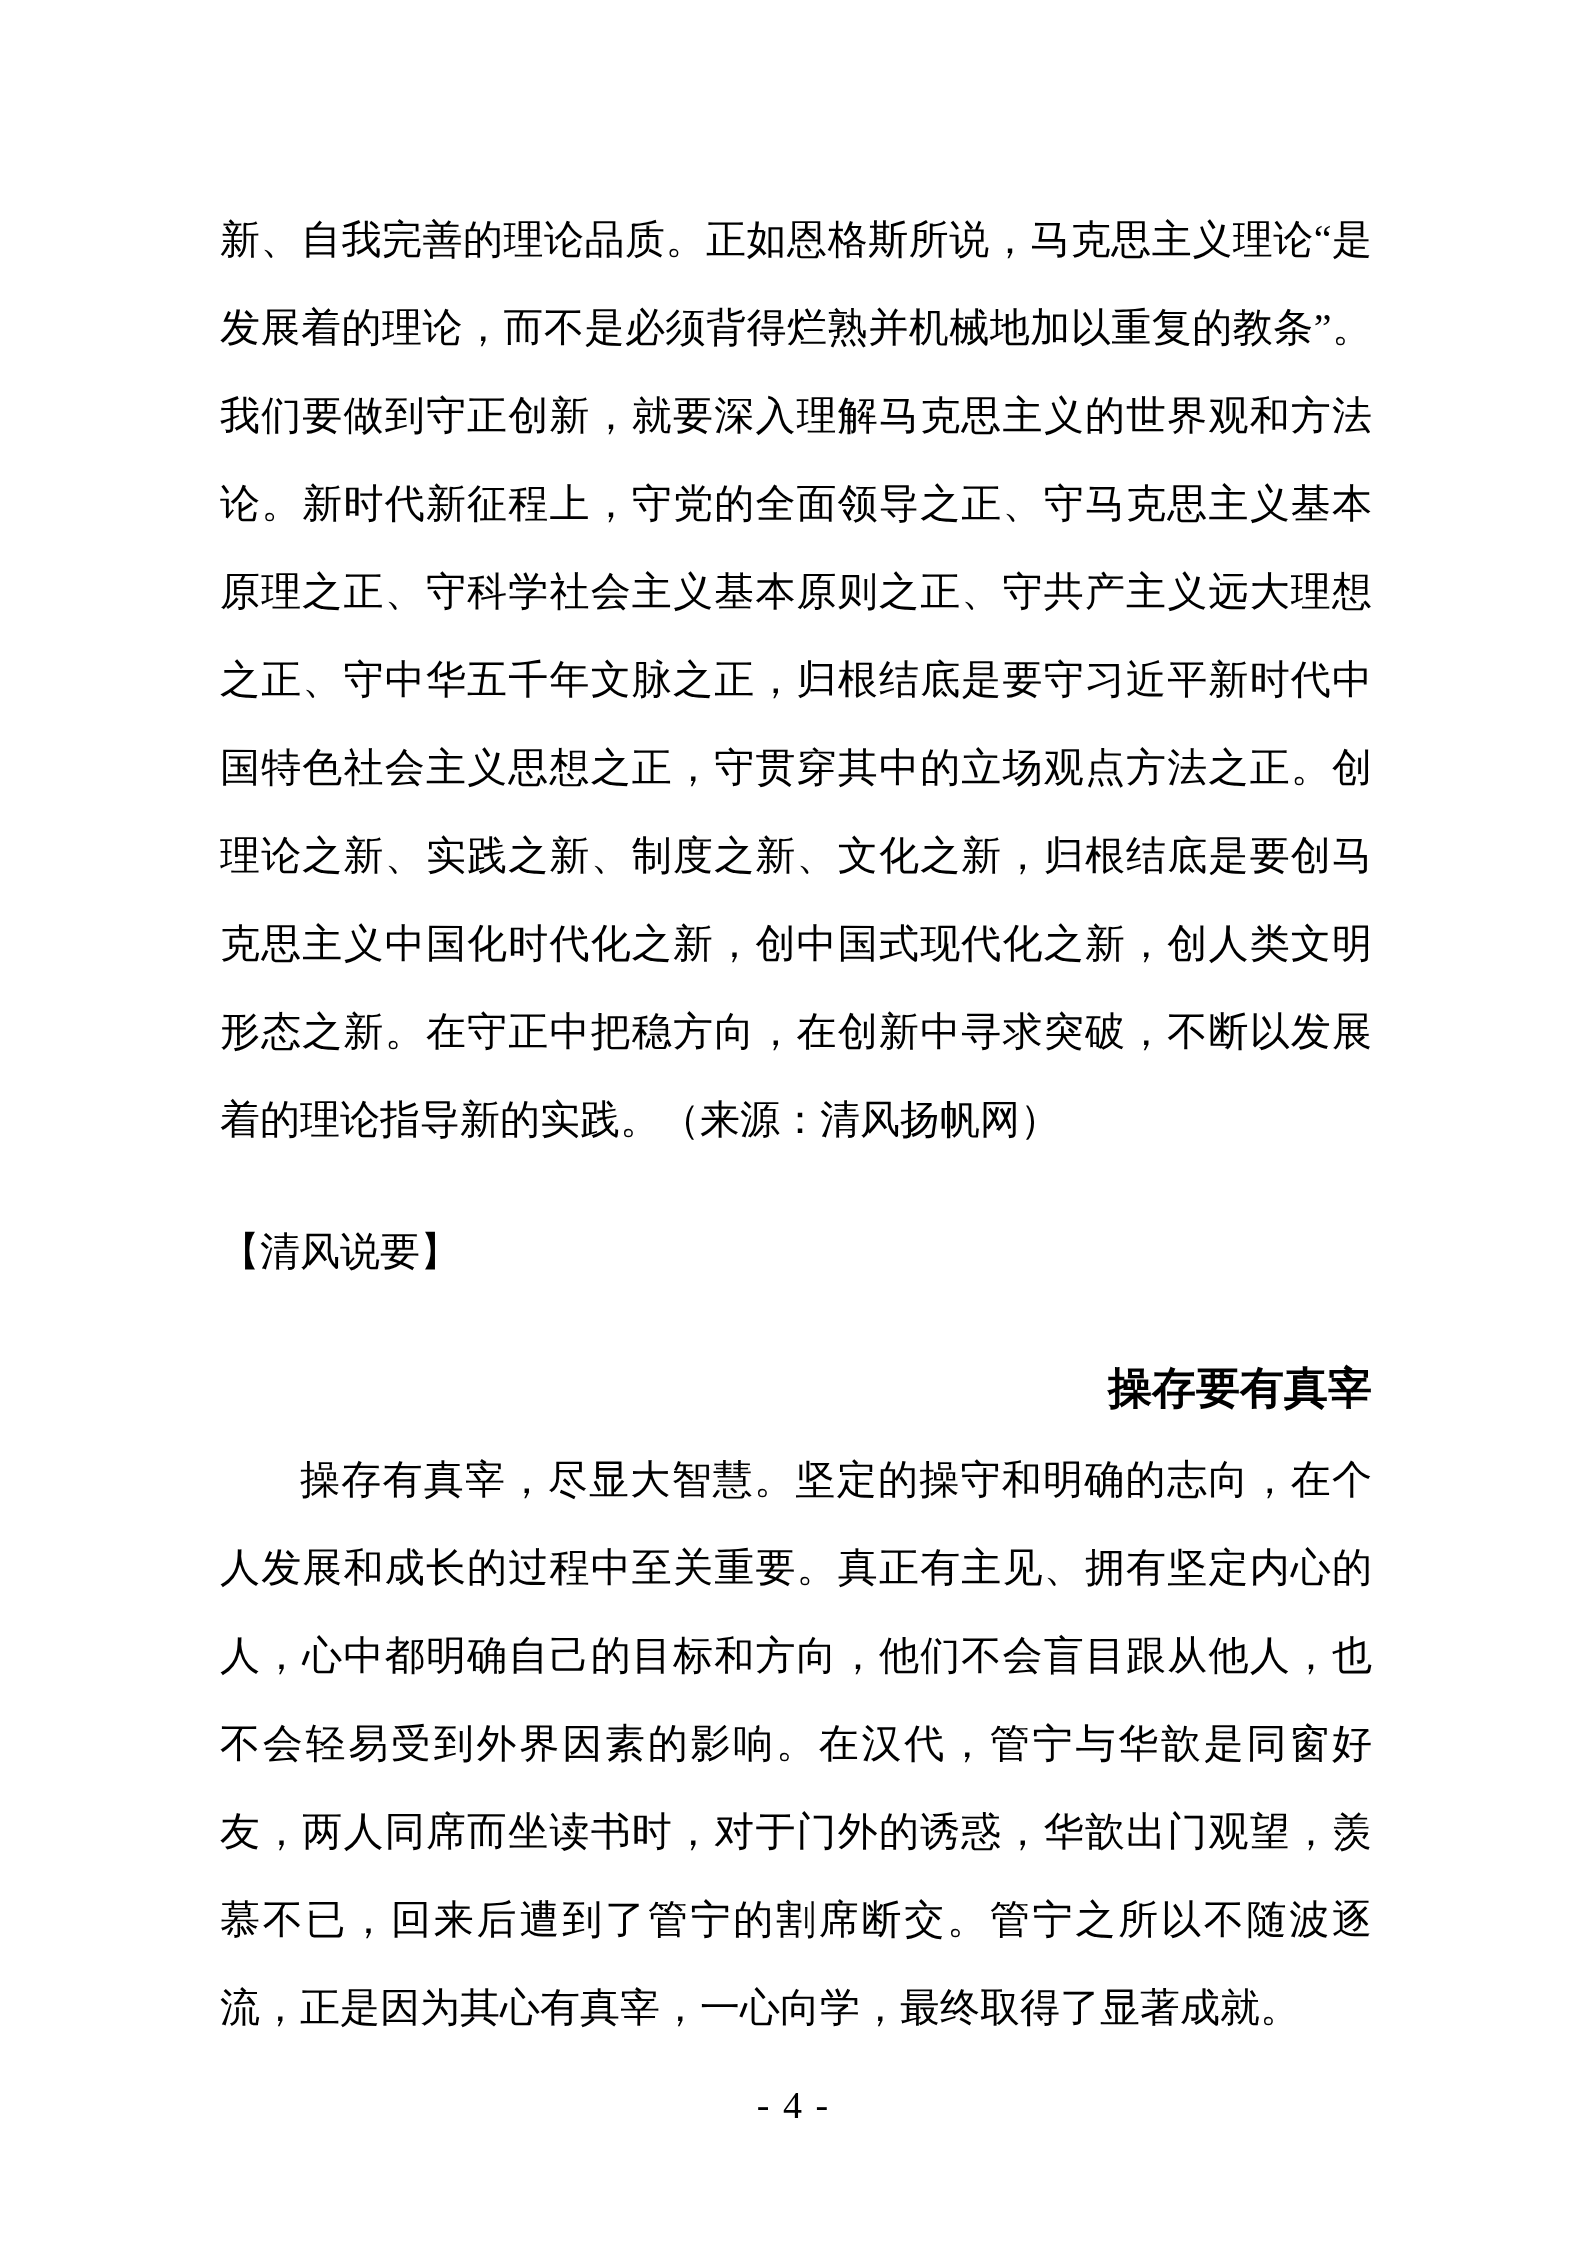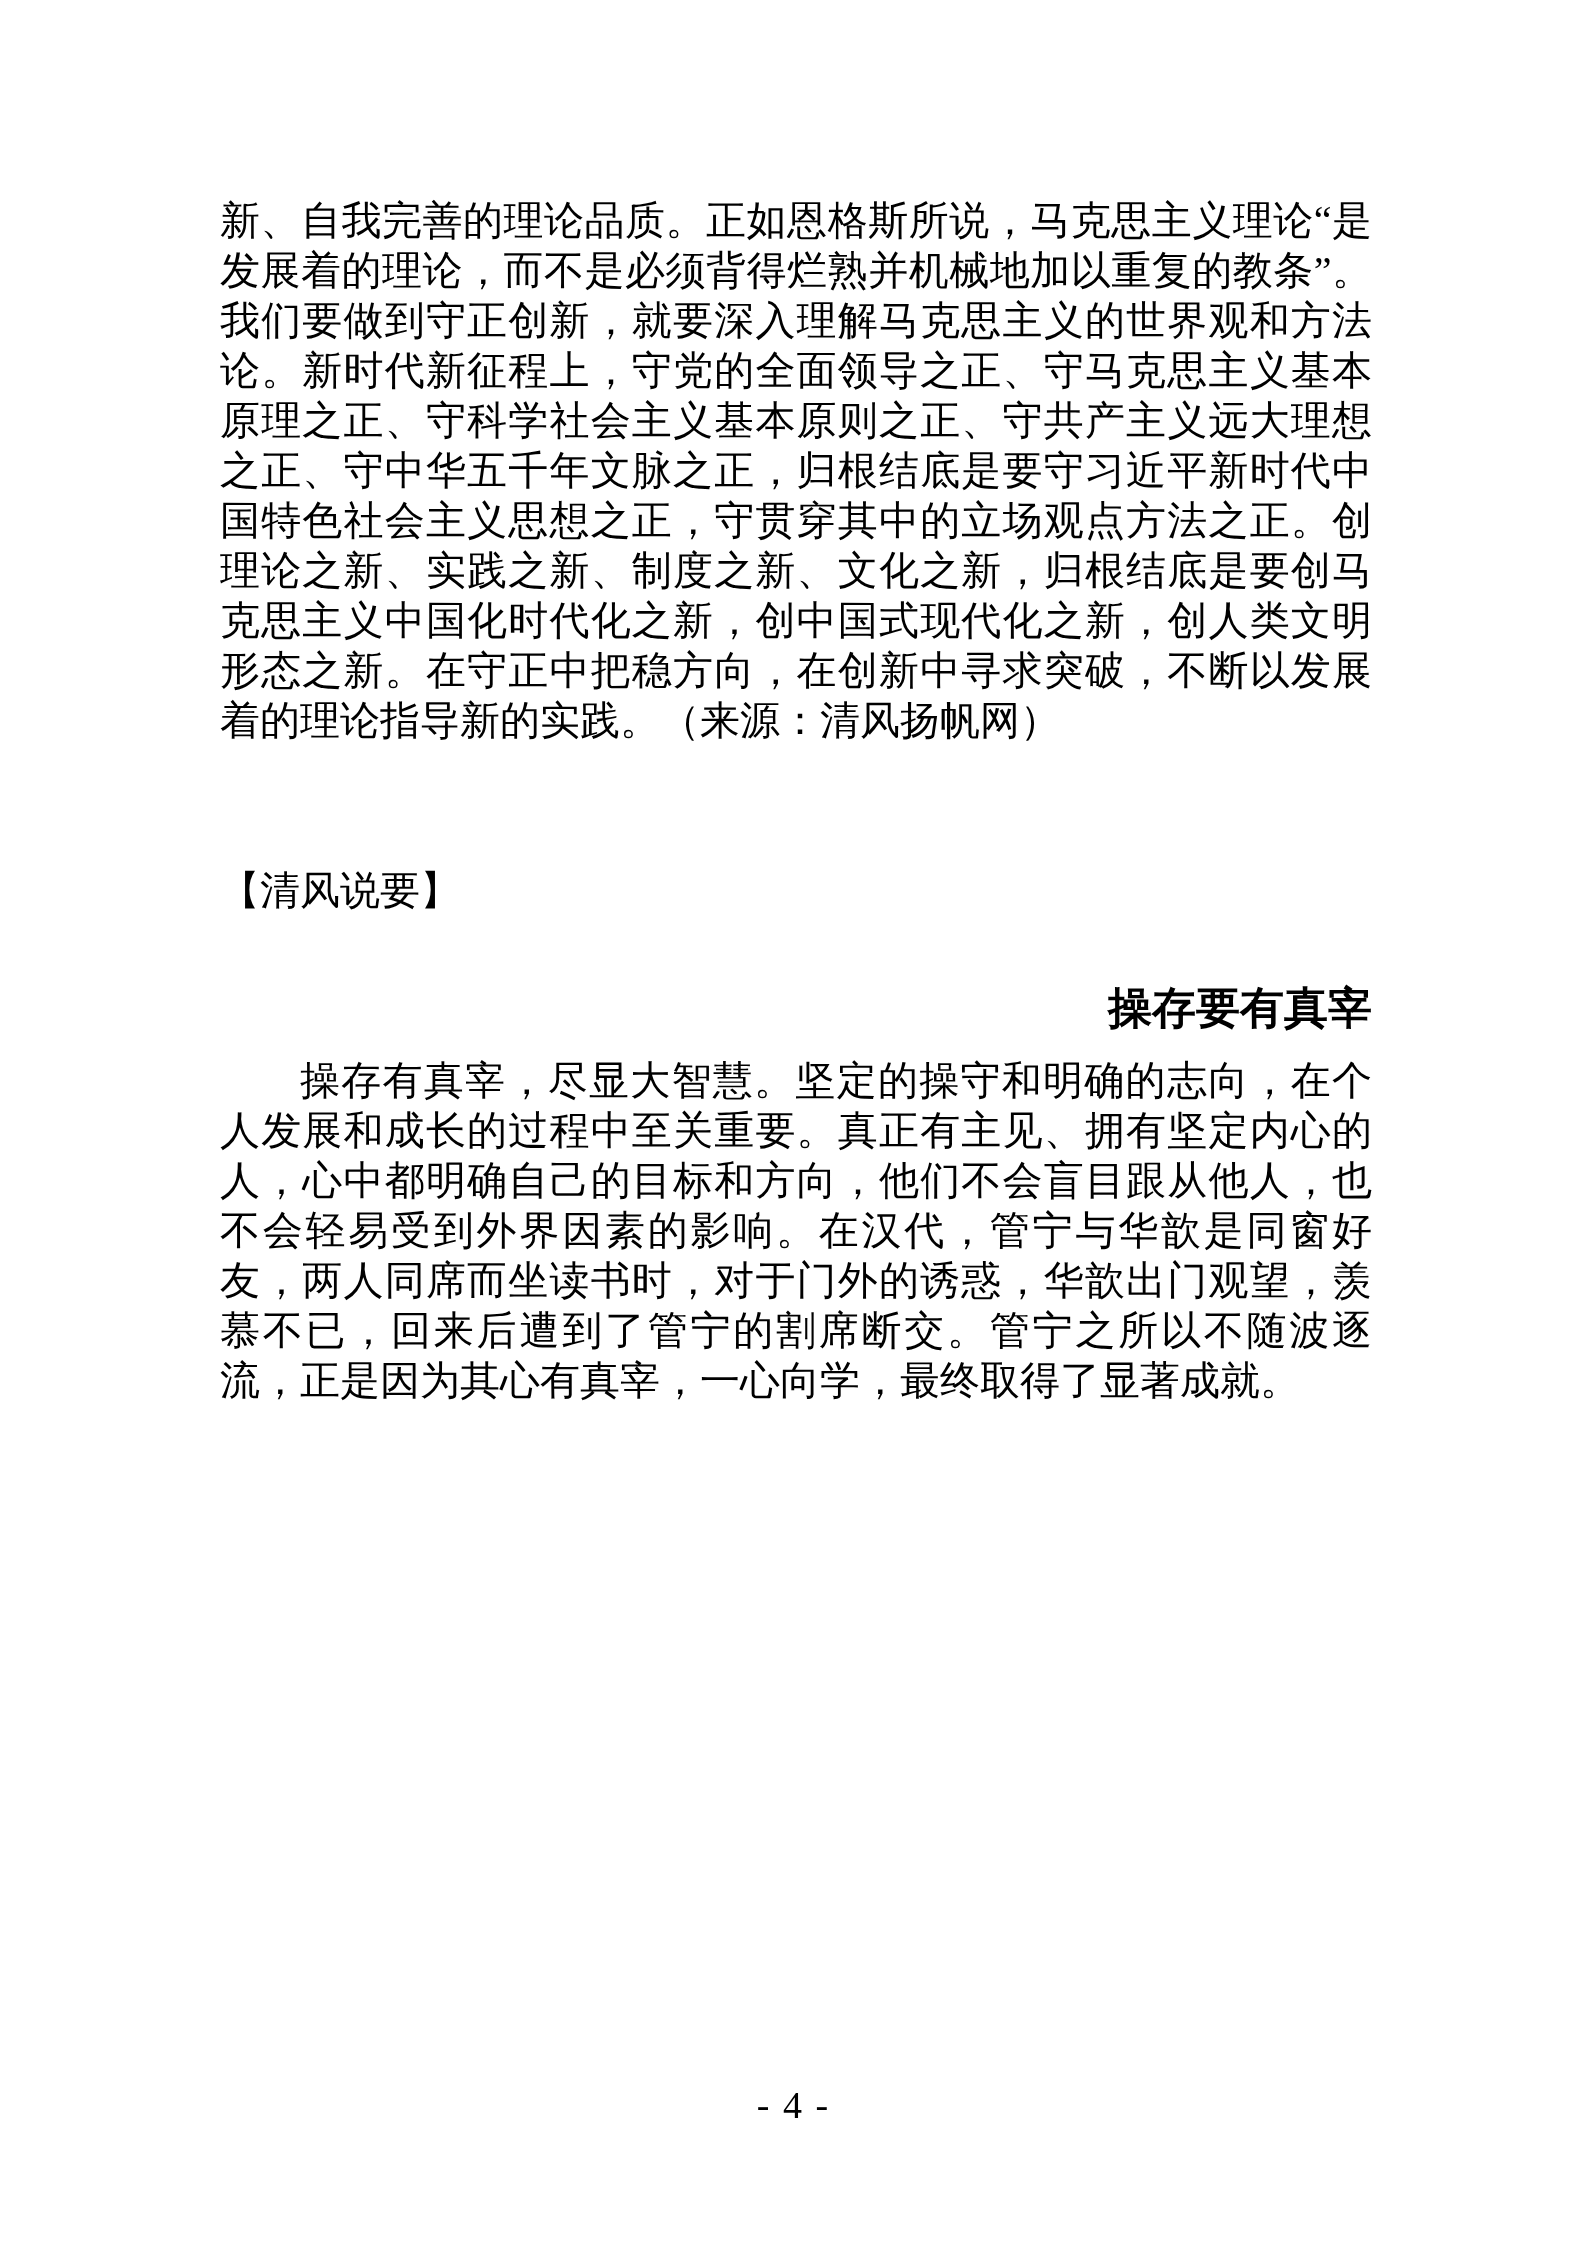--- a/index.html
+++ b/index.html
@@ -18,30 +18,30 @@
   }
   .content {
     position: absolute;
     left: 220px;
     top: 196px;
     width: 1152px;
   }
   .para {
     margin: 0;
     font-size: 40px;
-    line-height: 50px;
+    line-height: 88px;
     text-align: justify;
     text-justify: inter-ideograph;
     word-break: break-all;
   }
   .indent {
     text-indent: 2em;
   }
   .section-heading {
-    margin-top: 120px;
+    margin-top: 44px;
     font-family: Liberation Serif, serif;
   }
   .article-title {
     margin-top: 57px;
     font-size: 44px;
     line-height: 72px;
     font-weight: bold;
     text-align: right;
   }
   .p2 { margin-top: 6px; }

